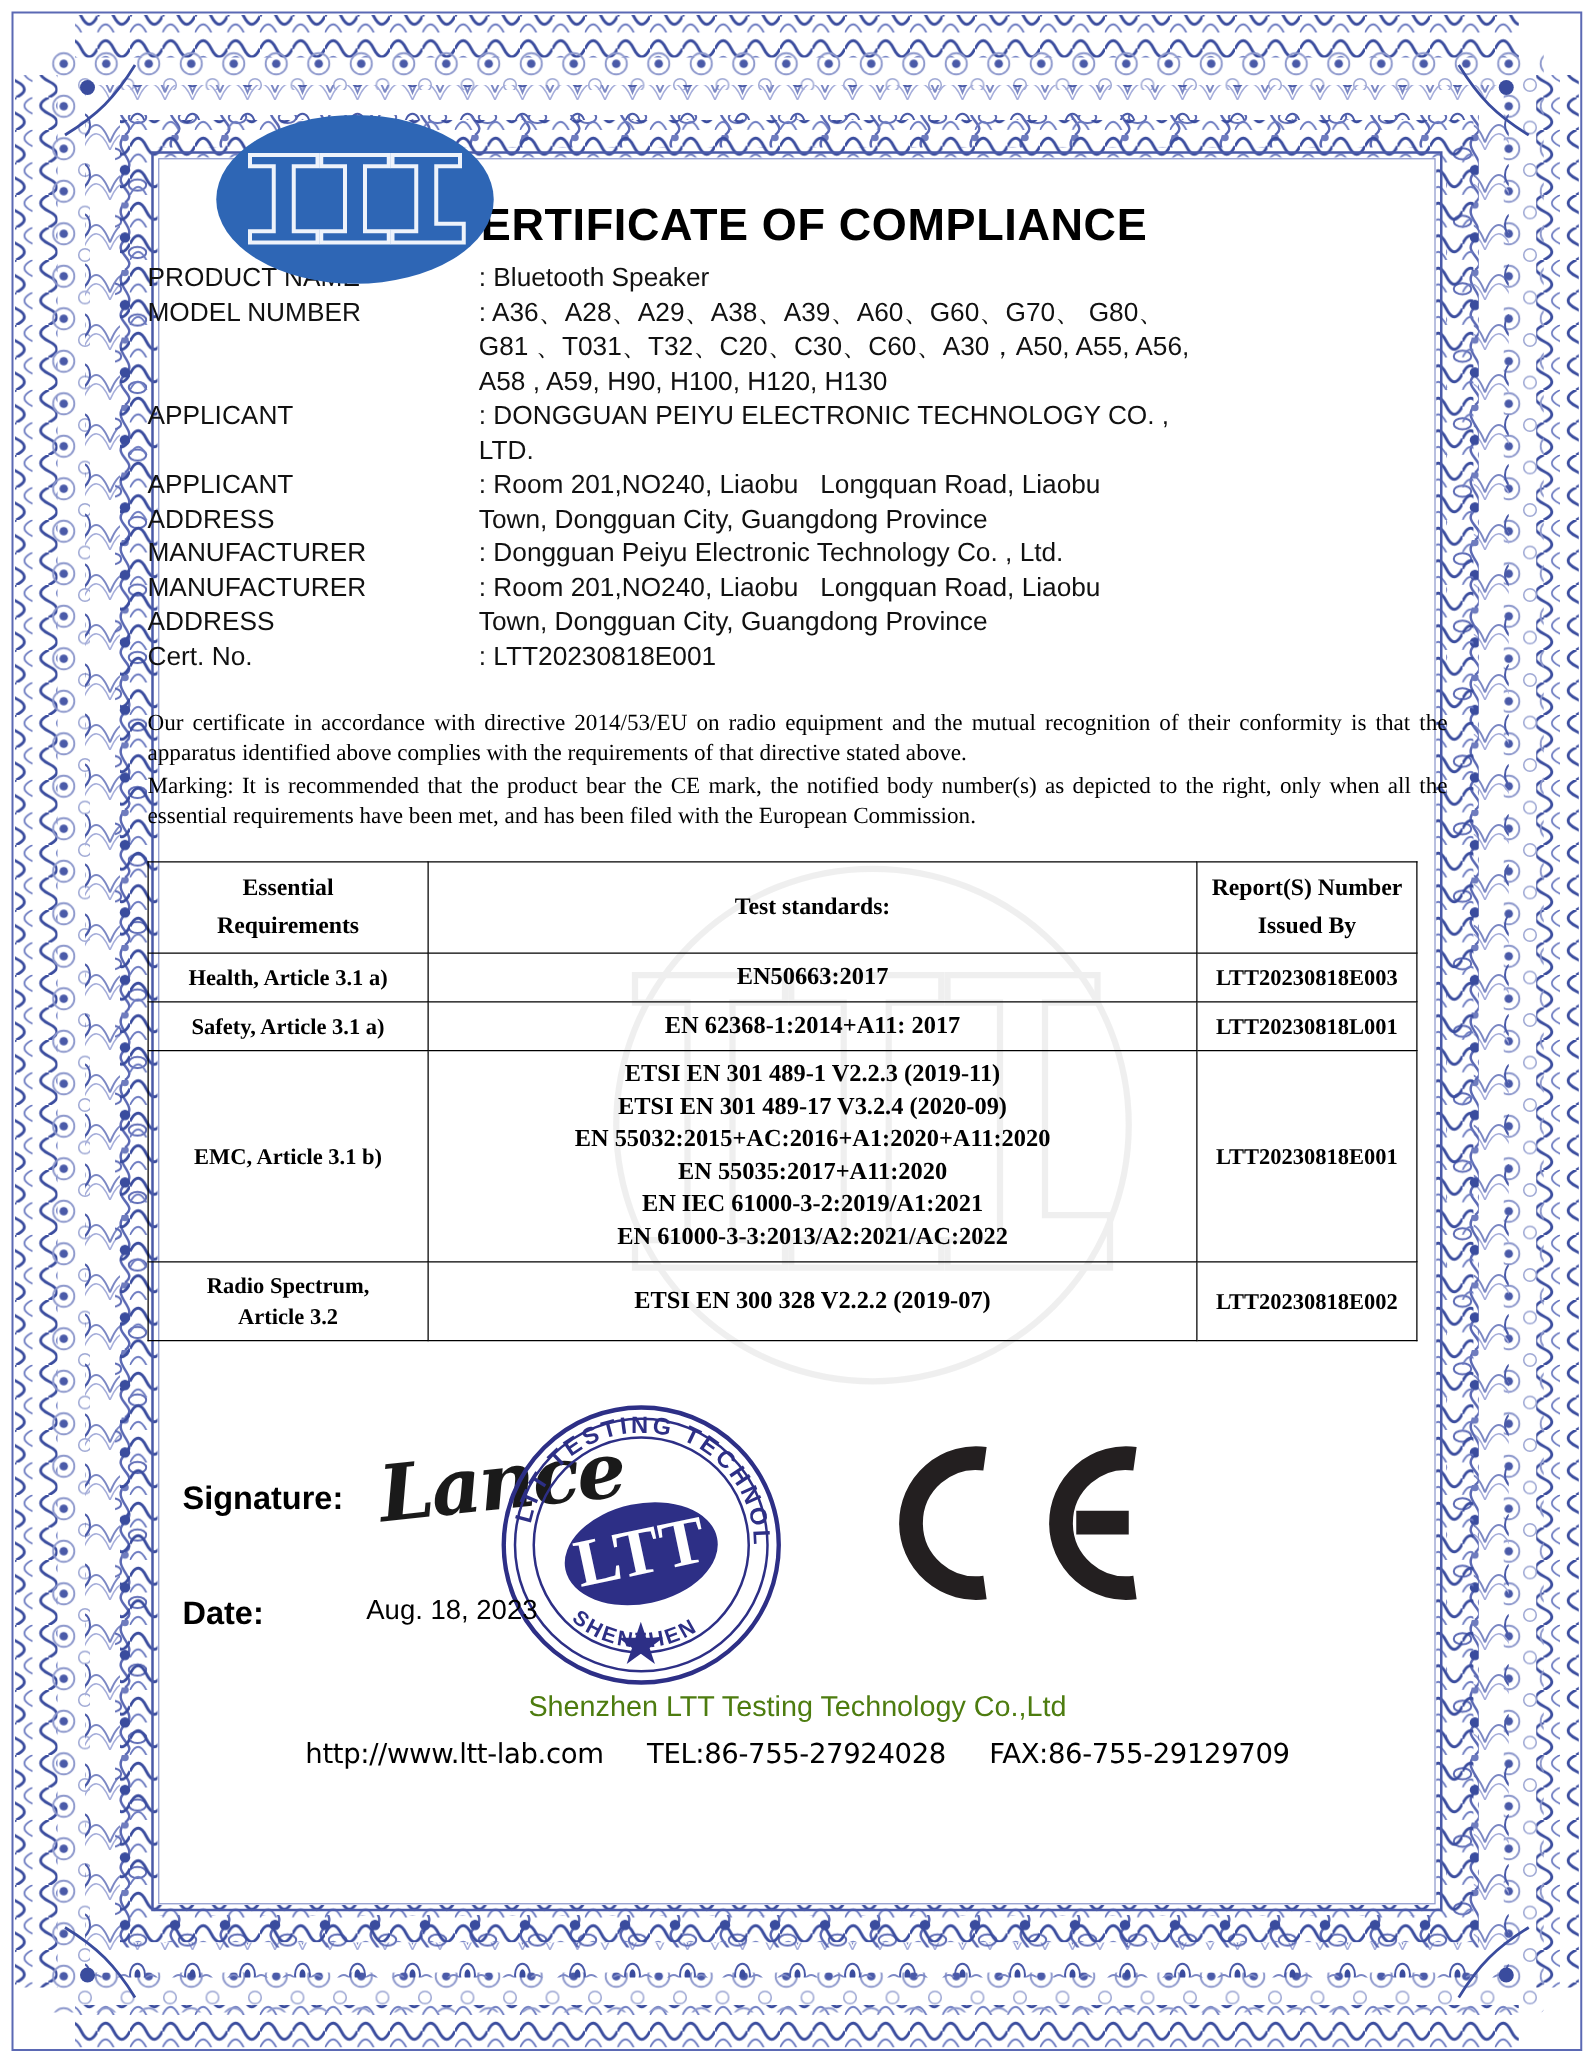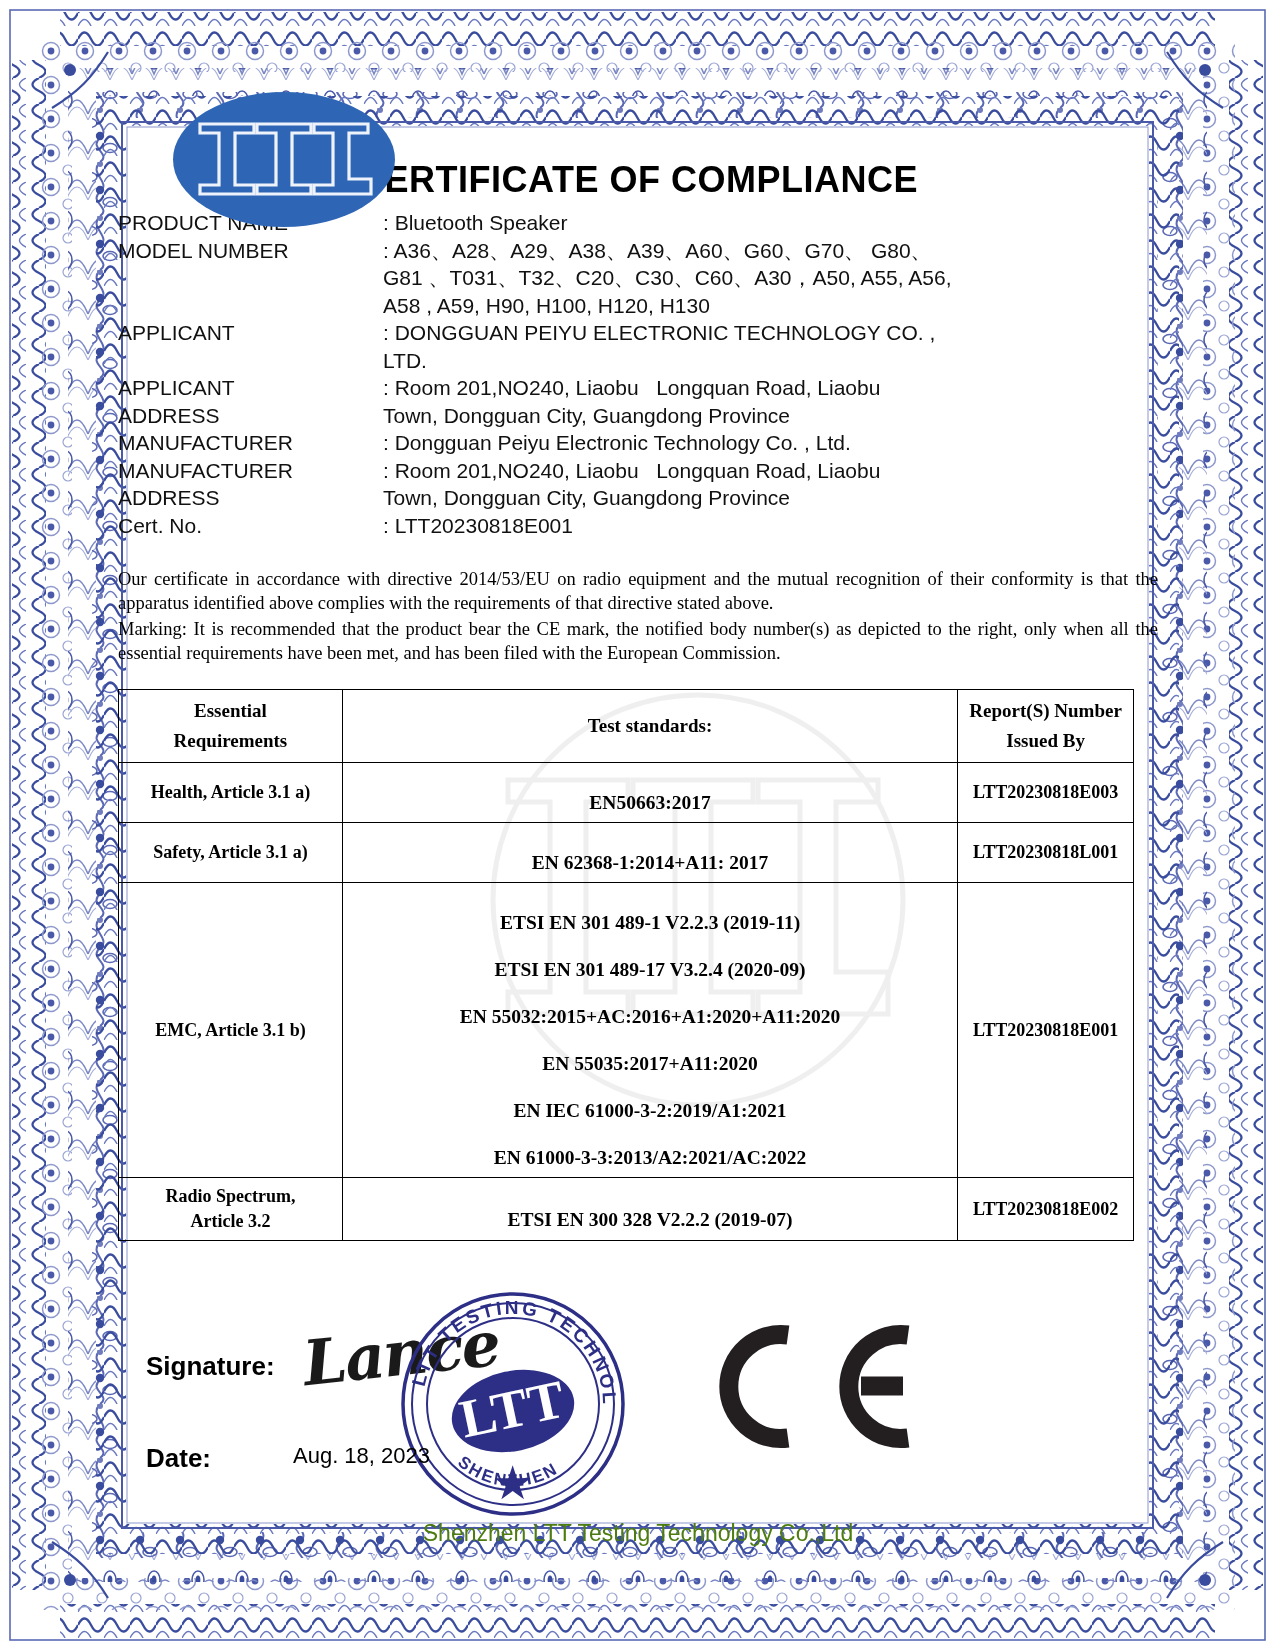--- a/index.html
+++ b/index.html
@@ -92,21 +92,21 @@
     border:1.6px solid #000;
     text-align:center;
     vertical-align:middle;
     font-weight:bold;
     padding:6px 4px;
   }
   td.col-req{width:230px;font-size:18px;line-height:25px;}
   td.col-std{width:640px;font-size:19.5px;line-height:26px;}
   td.col-rep{width:170px;font-size:18px;line-height:25px;}
   td.head{font-size:19px;line-height:30px;padding:10px 4px;}
-  .std-lines div{white-space:nowrap;margin-top:21px;}
+  .std-lines div{white-space:nowrap;}
 
   
   #sign-area{position:relative;height:235px;margin-top:40px;}
   .sig-label{
     position:absolute;
     font-size:26px;font-weight:bold;color:#000;
   }
   #signature-label{left:28px;top:70px;}
   #date-label{left:28px;top:162px;}
   #date-value{left:175px;top:162px;font-weight:normal;font-size:22px;}
@@ -407,16 +407,21 @@
           </g>
         </svg>
       </div>
 
       <div class="sig-label" id="date-label">Date:</div>
       <div class="sig-label" id="date-value">Aug. 18, 2023</div>
     </div>
 
     <div id="footer">
       <div id="footer-company">Shenzhen LTT Testing Technology Co.,Ltd</div>
+      <div id="footer-contact">
+        <span>http://www.ltt-lab.com</span>
+        <span>TEL:86-755-27924028</span>
+        <span>FAX:86-755-29129709</span>
+      </div>
     </div>
 
   </div>
 </div>
 
 </body></html>

